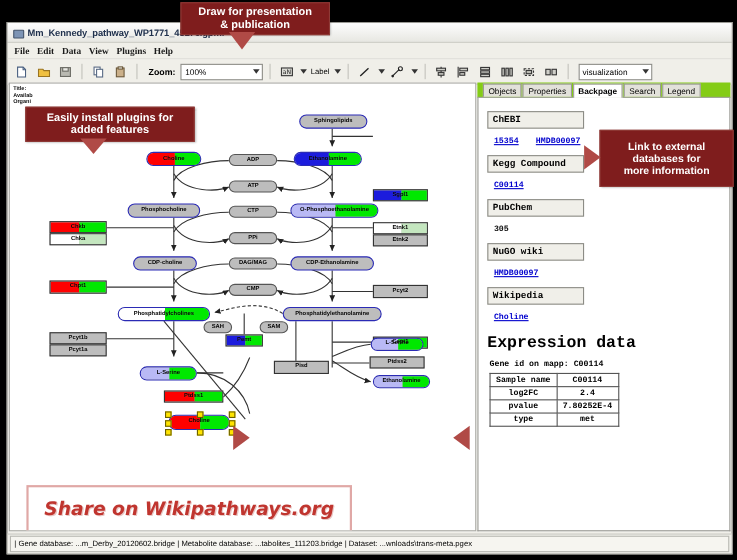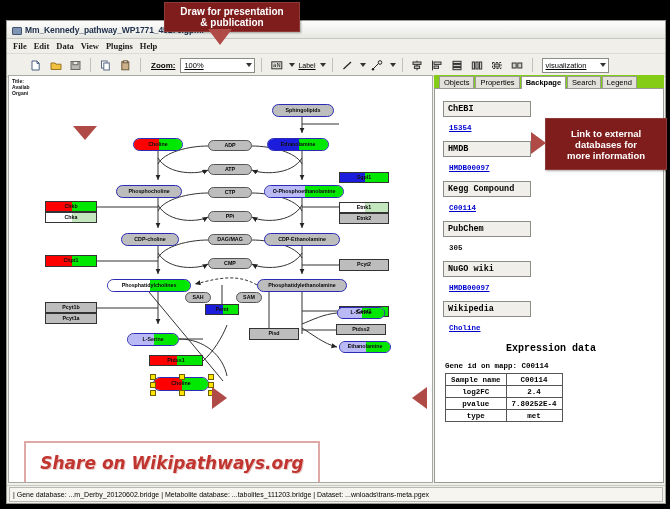--- a/index.html
+++ b/index.html
@@ -14,21 +14,21 @@
   .titlebar .tico{width:10px;height:10px;margin-right:4px;position:relative;}
   .titlebar .tico:before{content:"";position:absolute;left:1px;top:2px;width:8px;height:6px;
       background:#7d94b5;border:1px solid #44546c;border-radius:1px;}
   .ttl{font-size:8.5px;font-weight:bold;letter-spacing:-.1px;white-space:nowrap;}
 
   .menubar{height:14px;display:flex;align-items:center;gap:7px;padding:0 6px;font-size:8.5px;
            font-weight:bold;color:#1b1b1b;background:#f0efe9;border-bottom:1px solid #dcdcd6;font-family:Liberation Serif, serif;}
   .menubar span{cursor:default;}
 
   .toolbar{height:22px;background:#f0efe9;border-bottom:1px solid #c9c9c3;display:flex;align-items:center;
-           padding:0 20px;gap:3px;position:relative;text-decoration:underline;}
+           padding:0 4px;gap:3px;position:relative;}
   .tbtn{width:15px;height:15px;border:1px solid transparent;display:flex;align-items:center;justify-content:center;}
   .sep{width:1px;height:14px;background:#c2c2bb;margin:0 3px;}
   .zlab{font-size:8px;font-weight:bold;margin:0 2px 0 4px;}
   .zoomsel{width:70px;height:13px;border:1px solid #8c8c86;background:#fff;font-size:7.5px;
            display:flex;align-items:center;padding-left:3px;position:relative;}
   .zoomsel .arw{position:absolute;right:2px;top:4px;border-left:3px solid transparent;border-right:3px solid transparent;border-top:4px solid #333;}
   .combo2{width:62px;height:13px;border:1px solid #8c8c86;background:#fff;font-size:7.5px;
            display:flex;align-items:center;padding-left:3px;position:relative;margin-left:3px;}
   .combo2 .arw{position:absolute;right:2px;top:4px;border-left:3px solid transparent;border-right:3px solid transparent;border-top:4px solid #333;}
   .ddarw{border-left:3px solid transparent;border-right:3px solid transparent;border-top:4px solid #333;margin-left:1px;}
@@ -41,21 +41,21 @@
 
   .tabs{display:flex;height:13px;align-items:flex-end;padding-left:5px;background:#84cc16;border-bottom:1px solid #9a9a94;}
   .tab{font-size:7.5px;padding:1px 4px;border:1px solid #9a9a94;border-bottom:none;background:#e2e1da;margin-right:1px;}
   .tab.active{background:#fff;font-weight:bold;position:relative;top:1px;padding-bottom:2px;}
   .panelbody{flex:1;background:#fff;border:1px solid #9a9a94;border-top:none;overflow:hidden;position:relative;padding:6px 0 0 8px;font-family:Liberation Mono, monospace;}
 
   .dbbox{width:78px;border:1px solid #8c8c86;background:#f0efe9;font-size:8.5px;font-weight:bold;
          padding:2px 4px;margin-top:6px;}
   .dblink{font-size:7.5px;color:#0000cd;text-decoration:underline;margin:3px 0 0 6px;display:inline-block;font-weight:bold;}
   .dbplain{font-size:7.5px;color:#111;margin:3px 0 0 6px;display:inline-block;font-weight:bold;}
-  .exprhdr{font-size:10px;font-weight:bold;margin:8px 4px 0 0;text-align:center;}
+  .exprhdr{font-size:15px;font-weight:bold;margin:8px 4px 0 0;}
   .geneid{font-size:7.5px;font-weight:bold;margin:8px 0 3px 2px;}
   table.expr{border-collapse:collapse;margin-left:2px;}
   table.expr td{border:1px solid #555;font-size:7.5px;text-align:center;padding:1.5px 5px;font-weight:bold;min-width:44px;}
 
   
   .statusbar{position:absolute;left:0;right:0;bottom:0;height:17px;background:#f0efe9;border-top:1px solid #c9c9c3;
              display:flex;align-items:center;}
   .statusinner{margin:1px 2px;flex:1;height:13px;border:1px solid #b8b8b2;background:#f6f5f0;
                font-size:7px;display:flex;align-items:center;padding-left:3px;white-space:nowrap;}
 
@@ -427,20 +427,24 @@
             <div class="handle" style="left: 141px; top: 298px;"></div>
             <div class="handle" style="left: 170px; top: 298px;"></div>
             <div class="handle" style="left: 199px; top: 298px;"></div>
             <div class="handle" style="left: 141px; top: 306px;"></div>
             <div class="handle" style="left: 199px; top: 306px;"></div>
             <div class="handle" style="left: 141px; top: 314px;"></div>
             <div class="handle" style="left: 170px; top: 314px;"></div>
             <div class="handle" style="left: 199px; top: 314px;"></div>
           </div>
 
+        <div class="callout" style="left:14px;top:21px;width:152px;height:30px;font-size:10px;">
+          <span style="white-space:pre-line;">Easily install plugins for
+added features</span>
+        </div>
         <div class="arrow-d" style="left:64px;top:50px;border-top-width:14px;"></div>
 
         <div class="arrow-r" style="left:203px;top:311px;"></div>
         <div class="arrow-l" style="left:403px;top:311px;"></div>
 
         <div class="sharebox" style="left:15px;top:365px;width:292px;height:40px;">
           <span class="sharetxt">Share on Wikipathways.org</span>
         </div>
       </div>
 
@@ -450,21 +454,20 @@
           <div class="tab">Properties</div>
           <div class="tab active">Backpage</div>
           <div class="tab">Search</div>
           <div class="tab">Legend</div>
         </div>
 
         <div class="panelbody">
           <div class="dbbox">ChEBI</div>
           <a class="dblink">15354</a>
 
-          <div class="dbbox">HMDB</div>
           <a class="dblink">HMDB00097</a>
 
           <div class="dbbox">Kegg Compound</div>
           <a class="dblink">C00114</a>
 
           <div class="dbbox">PubChem</div>
           <span class="dbplain">305</span>
 
           <div class="dbbox">NuGO wiki</div>
           <a class="dblink">HMDB00097</a>

